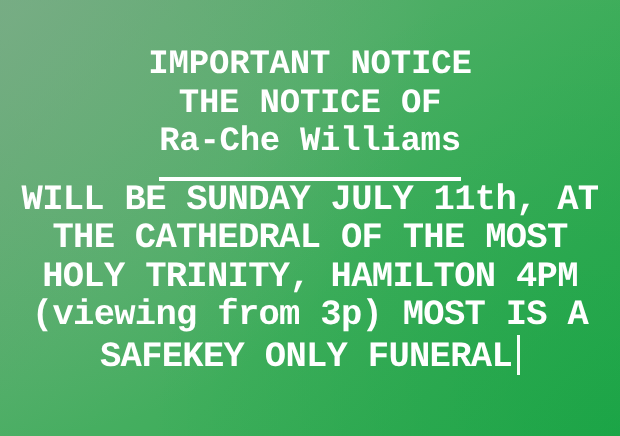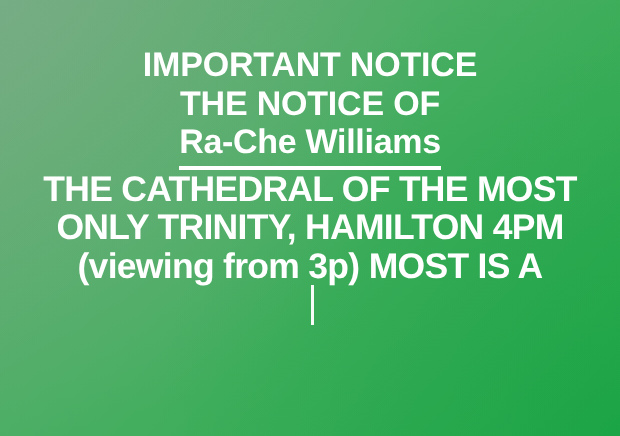--- a/index.html
+++ b/index.html
@@ -50,21 +50,21 @@
     right: 0;
     top: 46px;
     text-align: center;
     padding: 0 8px;
     box-sizing: border-box;
   }
 
   .story-line {
     display: block;
     color: #ffffff;
-    font-family: Liberation Sans, sans-serif;
+    font-family: Liberation Mono, monospace;
     font-weight: bold;
     font-size: 35px;
     line-height: 38.5px;
     letter-spacing: -0.4px;
     white-space: nowrap;
     text-rendering: geometricPrecision;
     -webkit-font-smoothing: antialiased;
   }
 
   
@@ -74,21 +74,21 @@
   }
 
   
   .story-line.line-name {
     font-size: 34px;
     letter-spacing: -0.3px;
   }
   .story-line.line-name .name-text {
     display: inline-block;
     border-bottom: 4px solid #ffffff;
-    padding-bottom: 6px;
+    padding-bottom: 17px;
     line-height: 1.02;
   }
 
   
   .story-line.line-body {
     font-size: 35.5px;
     letter-spacing: -0.7px;
   }
 
   .story-line.line-last {
@@ -113,24 +113,25 @@
 <div id="story-canvas">
 
   <div id="text-block">
 
     <span class="story-line line-title">IMPORTANT NOTICE</span>
 
     <span class="story-line line-title">THE NOTICE OF</span>
 
     <span class="story-line line-name"><span class="name-text">Ra-Che Williams</span></span>
 
+    <span class="story-line line-body">WILL BE SUNDAY JULY 11th, AT</span>
 
     <span class="story-line line-body">THE CATHEDRAL OF THE MOST</span>
 
-    <span class="story-line line-body">ONLY TRINITY, HAMILTON 4PM</span>
+    <span class="story-line line-body">HOLY TRINITY, HAMILTON 4PM</span>
 
     <span class="story-line line-body">(viewing from 3p) MOST IS A</span>
 
-    <span class="story-line line-last"><span class="text-caret"></span></span>
+    <span class="story-line line-last"><span>SAFEKEY ONLY FUNERAL</span><span class="text-caret"></span></span>
 
   </div>
 
 </div>
 
 </body></html>

